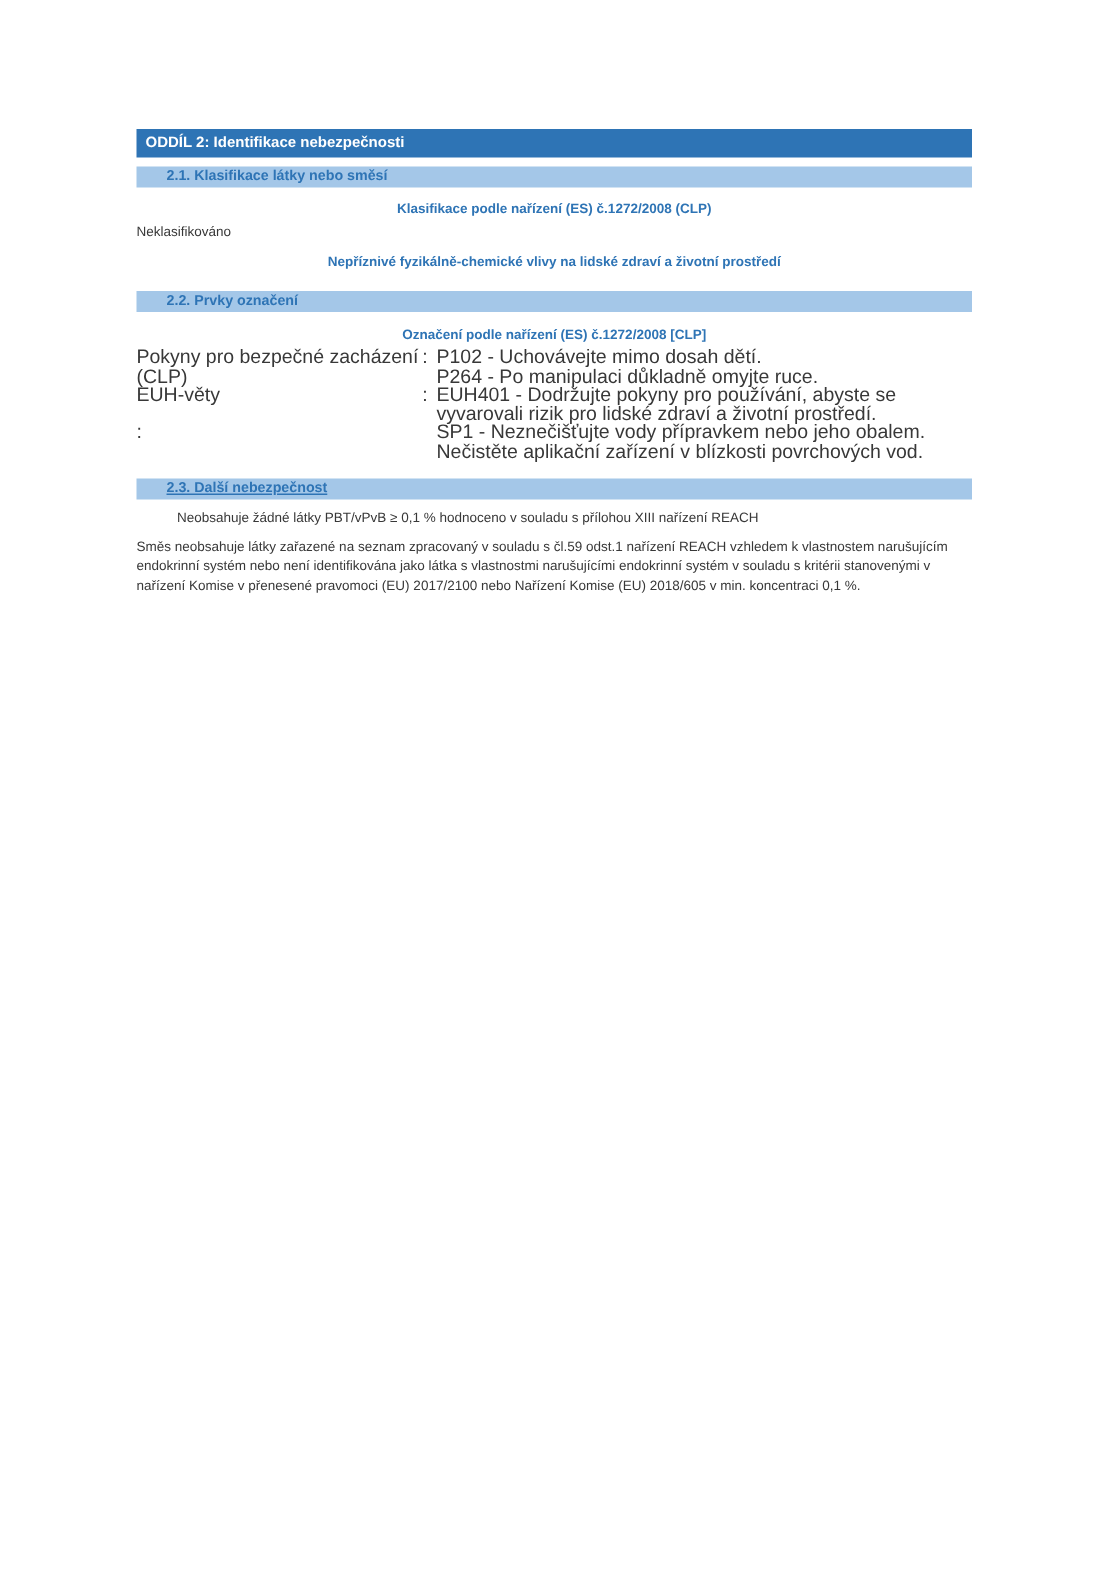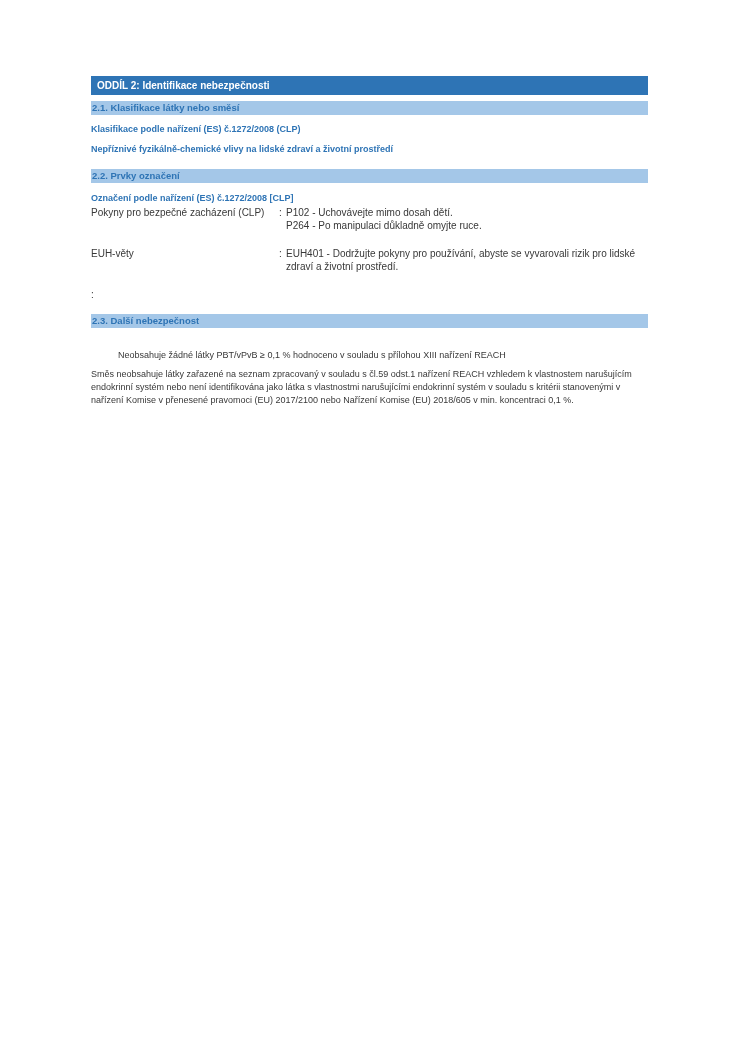--- a/index.html
+++ b/index.html
@@ -1,57 +1,58 @@
 <!DOCTYPE html>
 <html><head>
 <meta charset="utf-8">
 <style>
   html,body{margin:0;padding:0;background:#ffffff;}
   .page{
     position:relative;width:740px;height:1047px;background:#ffffff;
     font-family:"Liberation Sans", sans-serif;color:#383838;overflow:hidden;
   }
-  .content{position:absolute;left:91px;top:76px;width:557px;}
+  .content{position:absolute;left:91px;top:86px;width:557px;}
   .bar-dark{
     box-sizing:border-box;height:19px;line-height:19px;background:#2E74B5;
     color:#ffffff;font-size:10px;font-weight:bold;padding-left:6px;
   }
   .bar-light{
     box-sizing:border-box;height:14px;line-height:14px;background:#A4C7E8;
-    color:#2E74B5;font-size:9.5px;font-weight:bold;padding-left:1px;margin-top:6px;
+    color:#2E74B5;font-size:9.5px;font-weight:bold;padding-left:20px;margin-top:6px;
   }
   .bar-light.s22{margin-top:14px;}
-  .bar-light.s23{margin-top:12px;}
-  .h-blue{color:#2E74B5;font-size:9px;font-weight:bold;line-height:12px;margin-top:8px;}
+  .bar-light.s23{margin-top:12px;text-decoration:underline;}
+  .h-blue{color:#2E74B5;font-size:9px;font-weight:bold;line-height:12px;margin-top:8px;text-align:center;}
   .h-blue.tight{margin-top:9px;}
   .body-line{font-size:9px;line-height:12px;margin-top:3px;}
-  .body-line.first23{margin-top:21px;padding-left:27px;}
+  .body-line.first23{margin-top:6px;padding-left:27px;}
   .kv-rows{margin-top:3px;}
-  .kv-row{display:flex;font-size:10px;line-height:12.5px;}
-  .kv-row + .kv-row{margin-top:16px;}
+  .kv-row{display:flex;font-size:13px;line-height:12.5px;justify-content:space-between;}
+  .kv-row + .kv-row{margin-top:0;}
   .kv-label{flex:0 0 188px;}
   .kv-sep{flex:0 0 7px;text-align:left;}
   .kv-value{flex:1 1 auto;max-width:357px;}
   .para{font-size:9px;line-height:13px;margin-top:7px;}
 </style>
 </head>
 <body>
 
 <div class="page">
   <div class="content">
 
     <div class="bar-dark">
       <span>ODDÍL 2: Identifikace nebezpečnosti</span>
     </div>
 
     <div class="bar-light">
       <span>2.1. Klasifikace látky nebo směsí</span>
     </div>
 
     <div class="h-blue">Klasifikace podle nařízení (ES) č.1272/2008 (CLP)</div>
+    <div class="body-line">Neklasifikováno</div>
 
     <div class="h-blue">Nepříznivé fyzikálně-chemické vlivy na lidské zdraví a životní prostředí</div>
 
     <div class="bar-light s22">
       <span>2.2. Prvky označení</span>
     </div>
 
     <div class="h-blue tight">Označení podle nařízení (ES) č.1272/2008 [CLP]</div>
 
     <div class="kv-rows">
@@ -63,20 +64,21 @@
           <div>P264 - Po manipulaci důkladně omyjte ruce.</div>
         </div>
       </div>
       <div class="kv-row">
         <div class="kv-label">EUH-věty</div>
         <div class="kv-sep">:</div>
         <div class="kv-value">EUH401 - Dodržujte pokyny pro používání, abyste se vyvarovali rizik pro lidské zdraví a životní prostředí.</div>
       </div>
       <div class="kv-row">
         <div class="kv-sep">:</div>
+        <div class="kv-value">SP1 - Neznečišťujte vody přípravkem nebo jeho obalem. Nečistěte aplikační zařízení v blízkosti povrchových vod.</div>
       </div>
     </div>
 
     <div class="bar-light s23">
       <span>2.3. Další nebezpečnost</span>
     </div>
 
     <div class="body-line first23">Neobsahuje žádné látky PBT/vPvB ≥ 0,1 % hodnoceno v souladu s přílohou XIII nařízení REACH</div>
     <div class="para">Směs neobsahuje látky zařazené na seznam zpracovaný v souladu s čl.59 odst.1 nařízení REACH vzhledem k vlastnostem narušujícím endokrinní systém nebo není identifikována jako látka s vlastnostmi narušujícími endokrinní systém v souladu s kritérii stanovenými v nařízení Komise v přenesené pravomoci (EU) 2017/2100 nebo Nařízení Komise (EU) 2018/605 v min. koncentraci 0,1 %.</div>
 

